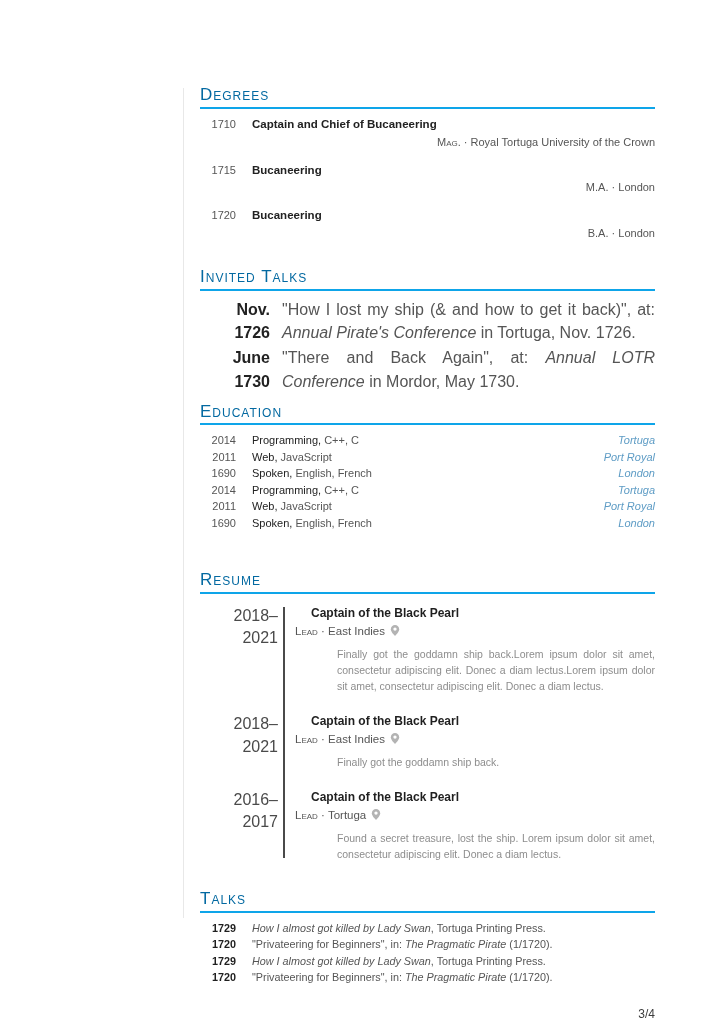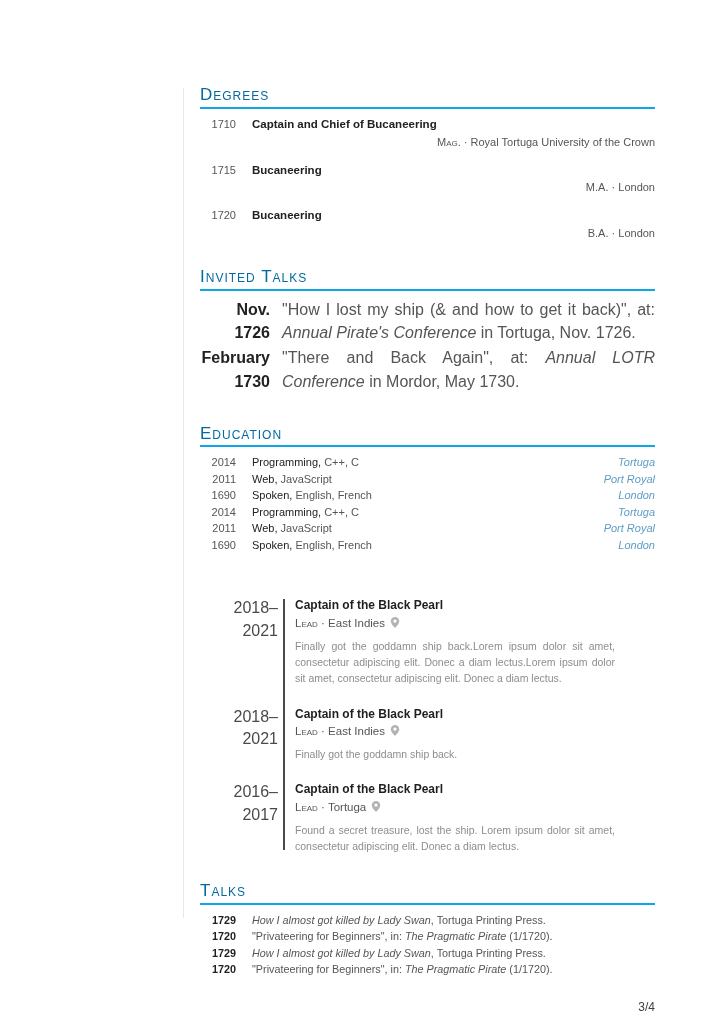--- a/index.html
+++ b/index.html
@@ -77,46 +77,47 @@
     left: 83px; top: 6px; bottom: 4px;
     width: 1.5px;
     background: #4a4a4a;
   }
   .res-entry {
     display: grid;
     grid-template-columns: 78px 17px 1fr;
     margin-bottom: 19px;
   }
   .res-dates { text-align: right; font-size: 16px; color: #4a4a4a; line-height: 1.4; }
-  .res-title { font-weight: bold; font-size: 12px; color: #1f1f1f; line-height: 1.4; }
+  .res-title { font-weight: bold; font-size: 12px; color: #1f1f1f; line-height: 1.4; margin-left: 16px; }
   .res-sub { font-size: 11.5px; color: #555; line-height: 1.45; margin-top: 1px; }
   .res-desc {
     font-size: 10.5px;
     color: #8d8d8d;
     text-align: justify;
     line-height: 1.55;
     margin-top: 4px;
     max-width: 320px;
+    margin-left: 42px;
   }
   .pin { display: inline-block; vertical-align: -2px; margin-left: 5px; }
 
   
   .talk-row {
     display: grid;
     grid-template-columns: 36px 16px 1fr;
     font-size: 10.8px;
     line-height: 1.52;
   }
   .talk-year { text-align: right; font-weight: bold; color: #1f1f1f; }
   .talk-text { color: #555; }
   .talk-em { font-style: italic; }
 
   
   .section-invited { margin-top: 26px; }
-  .section-education { margin-top: 32px; }
+  .section-education { margin-top: 10px; }
   .section-resume { margin-top: 40px; }
   .section-talks { margin-top: 28px; }
 
   .footer {
     text-align: right;
     margin-top: 22px;
     font-size: 12px;
     color: #3d3d3d;
   }
 </style>
@@ -161,21 +162,21 @@
     <div class="section section-invited">
       <div class="sec-title">Invited Talks</div>
 
       <div class="it-row">
         <div class="it-date">Nov. 1726</div>
         <div></div>
         <div class="it-text"><span>"How I lost my ship (&amp; and how to get it back)", at: </span><span class="it-venue">Annual Pirate's Conference</span><span> in Tortuga, Nov. 1726.</span></div>
       </div>
 
       <div class="it-row">
-        <div class="it-date">February 1730</div>
+        <div class="it-date">June 1730</div>
         <div></div>
         <div class="it-text"><span>"There and Back Again", at: </span><span class="it-venue">Annual LOTR Conference</span><span> in Mordor, May 1730.</span></div>
       </div>
     </div>
 
     <div class="section section-education">
       <div class="sec-title">Education</div>
 
       <div class="edu-row">
         <div class="year-cell">2014</div>
@@ -209,20 +210,21 @@
       </div>
       <div class="edu-row">
         <div class="year-cell">1690</div>
         <div></div>
         <div><span class="edu-skill">Spoken,</span> <span class="edu-detail">English, French</span></div>
         <div class="edu-loc">London</div>
       </div>
     </div>
 
     <div class="section section-resume">
+      <div class="sec-title">Resume</div>
 
       <div class="resume-entries">
         <div class="resume-bar"></div>
 
         <div class="res-entry">
           <div class="res-dates">2018–2021</div>
           <div></div>
           <div>
             <div class="res-title">Captain of the Black Pearl</div>
             <div class="res-sub"><span class="sc">Lead</span> <span>·</span> <span>East Indies</span><span class="pin"><svg width="10" height="13" viewBox="0 0 12 15">

